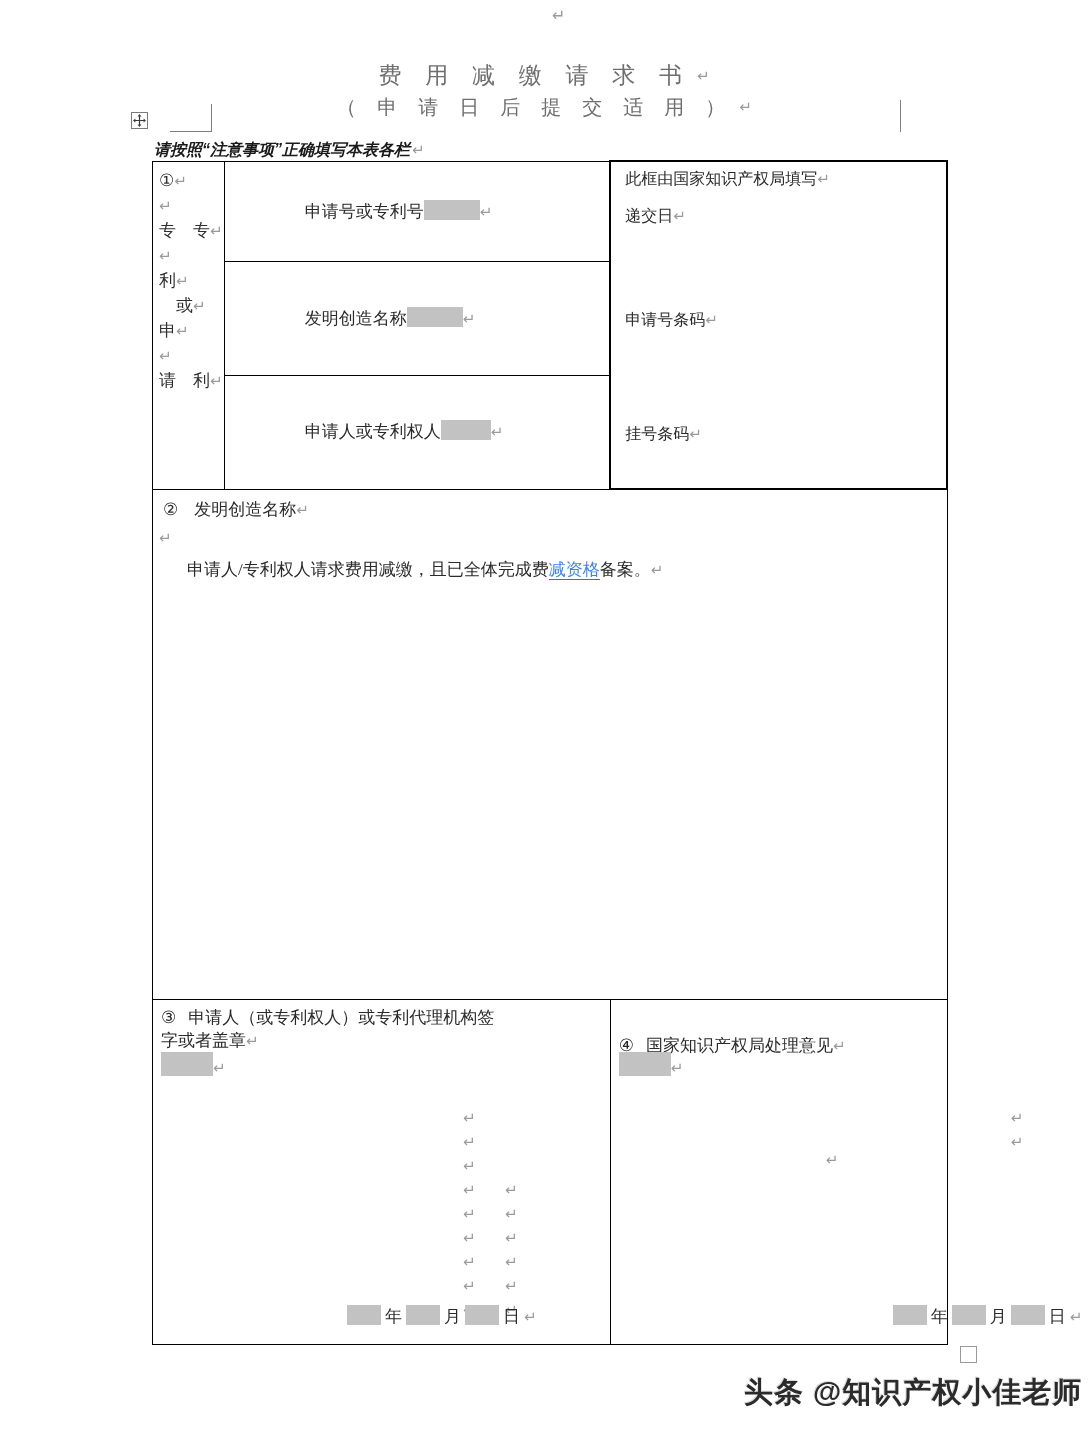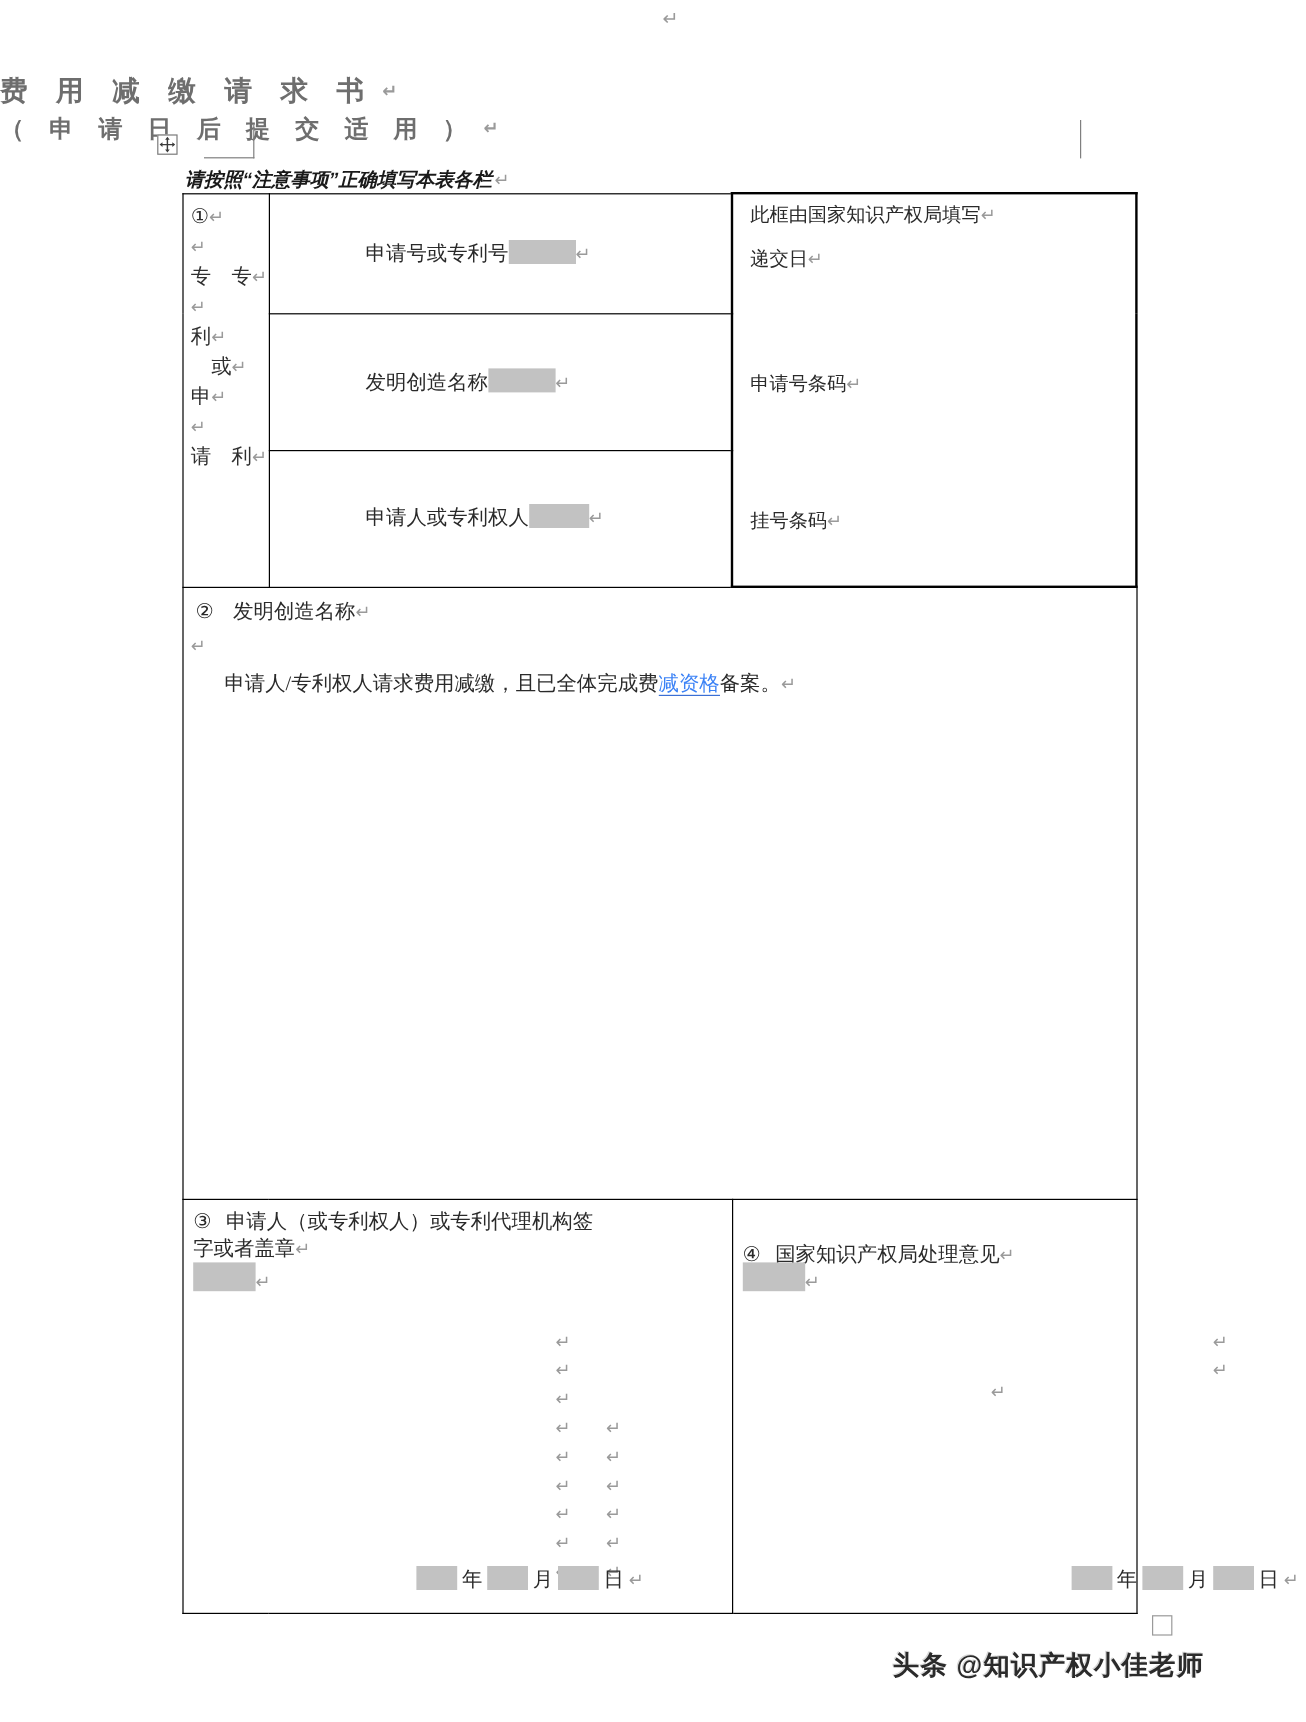--- a/index.html
+++ b/index.html
@@ -29,25 +29,25 @@
     position: absolute;
     left: 552px;
     top: 8px;
     font-size: 16px;
   }
 
   
   .title {
     position: absolute;
     left: 0; right: 0;
-    text-align: left;
+    text-align: center;
     color: #6e6e6e;
     font-size: 23px;
     letter-spacing: 9px;
-    font-weight: 700;
+    font-weight: 400;
     white-space: nowrap;
   }
   .title-main { top: 60px; }
   .title-sub  { top: 94px; font-size: 20px; letter-spacing: 8px; }
   .title .pilcrow {
     letter-spacing: 0;
     font-size: 15px;
     margin-left: 6px;
     vertical-align: 2px;
   }
@@ -240,21 +240,21 @@
   }
   .sec3 .datestamp { left: 194px; }
   .sec4 .datestamp { left: 282px; }
   .datestamp .lbl { margin: 0 4px; }
 
   
   .watermark {
     position: absolute;
     left: 744px;
     top: 1373px;
-    font-size: 22px;
+    font-size: 29px;
     font-weight: bold;
     color: #2b2b2b;
     font-family: "Liberation Sans", "DejaVu Sans", sans-serif;
     white-space: nowrap;
     text-shadow: 1px 1px 0 #ffffff, -1px -1px 0 #d8d8d8;
     letter-spacing: 1px;
   }
 </style>
 </head>
 <body>

